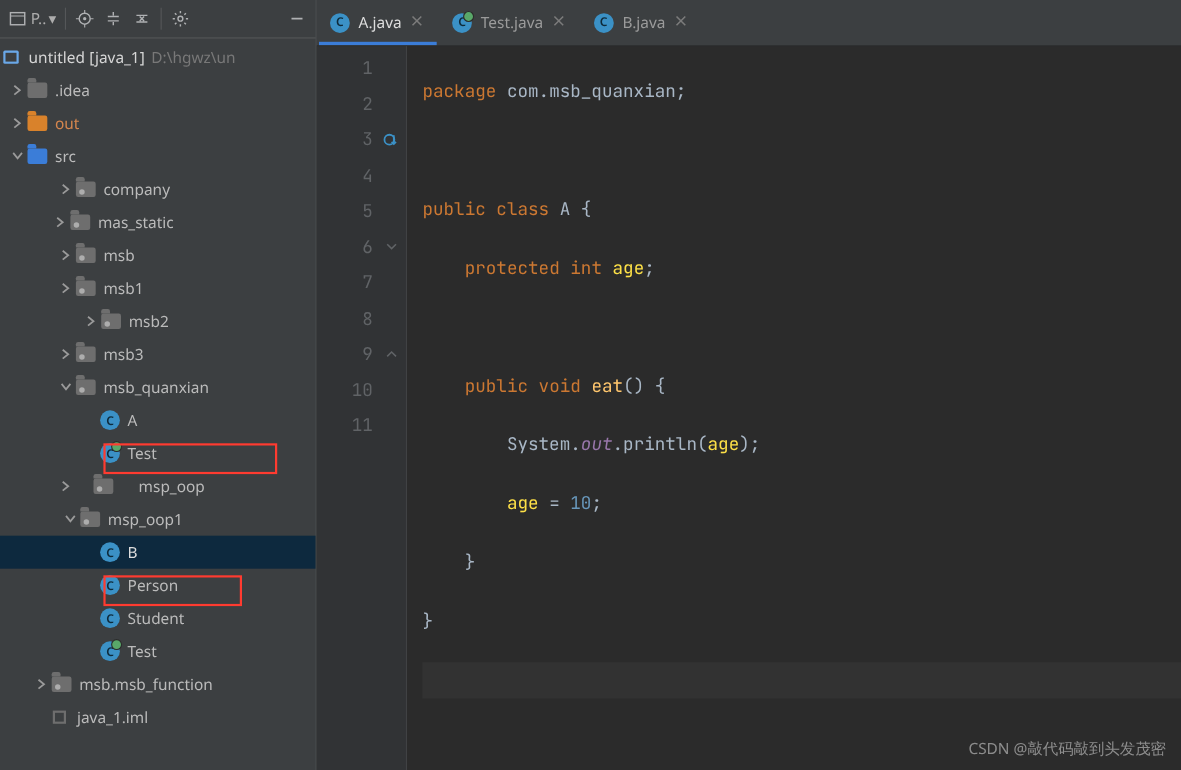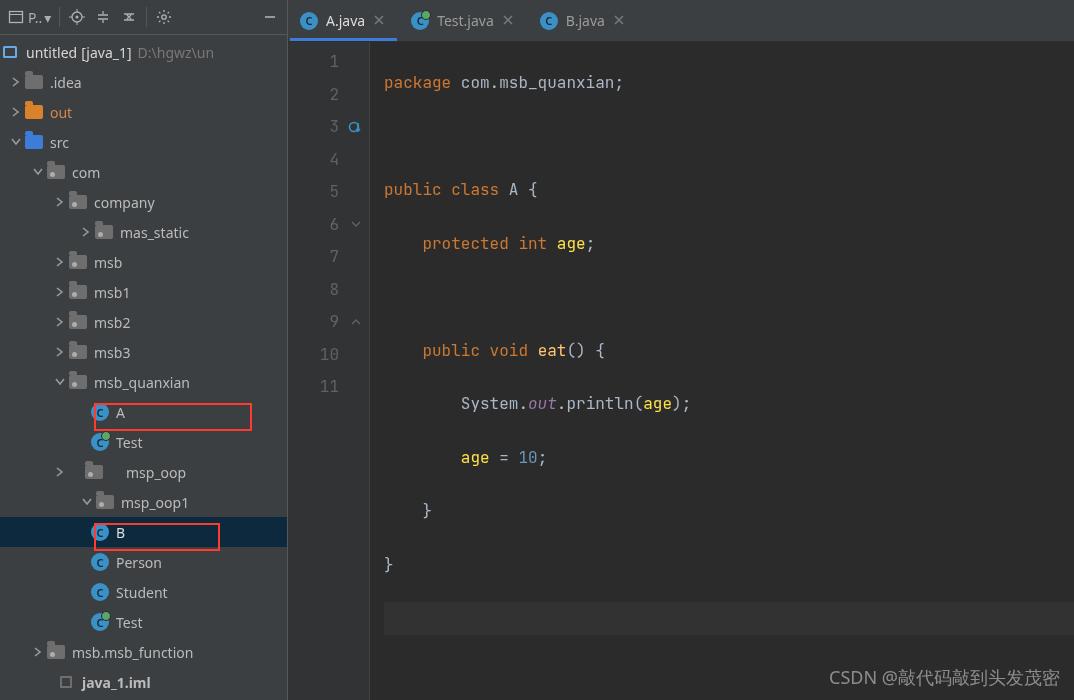--- a/index.html
+++ b/index.html
@@ -152,21 +152,21 @@
 .method { color:#ffc66d; }
 .static { color:#9876aa; font-style:italic; }
 .field { color:#fde047; }
 .num { color:#6897bb; }
 .punct { color:#a9b7c6; }
 
 .watermark {
   position:absolute;
   right:14px; bottom:10px;
   color:rgba(220,220,220,0.55);
-  font-size:18px;
+  font-size:14px;
   pointer-events:none;
 }
 
 
 .c-circle {
   width:18px; height:18px; border-radius:50%;
   background:#3b91c6;
   display:flex; align-items:center; justify-content:center;
   font-size:11px; font-weight:600; color:#0e2a3a;
   position:relative;
@@ -286,183 +286,172 @@
           <svg width="10" height="10">
             <path d="M1 2l4 5 4-5" fill="none" stroke="#9a9a9a" stroke-width="1.6"></path>
           </svg>
         </span>
       <span class="icon">
           <span class="folder-ico blue"></span>
         </span>
       <span class="lbl">src</span>
     </div>
 
+
+    <div class="row" style="padding-left:52px;">
+      <span class="chev">
+          <svg width="10" height="10">
+            <path d="M2 1l5 4-5 4" fill="none" stroke="#9a9a9a" stroke-width="1.6"></path>
+          </svg>
+        </span>
+      <span class="icon">
+          <span class="folder-ico dot"></span>
+        </span>
+      <span class="lbl">company</span>
+    </div>
+    <div class="row" style="padding-left:47px;">
+      <span class="chev">
+          <svg width="10" height="10">
+            <path d="M2 1l5 4-5 4" fill="none" stroke="#9a9a9a" stroke-width="1.6"></path>
+          </svg>
+        </span>
+      <span class="icon">
+          <span class="folder-ico dot"></span>
+        </span>
+      <span class="lbl">mas_static</span>
+    </div>
+    <div class="row" style="padding-left:52px;">
+      <span class="chev">
+          <svg width="10" height="10">
+            <path d="M2 1l5 4-5 4" fill="none" stroke="#9a9a9a" stroke-width="1.6"></path>
+          </svg>
+        </span>
+      <span class="icon">
+          <span class="folder-ico dot"></span>
+        </span>
+      <span class="lbl">msb</span>
+    </div>
+    <div class="row" style="padding-left:52px;">
+      <span class="chev">
+          <svg width="10" height="10">
+            <path d="M2 1l5 4-5 4" fill="none" stroke="#9a9a9a" stroke-width="1.6"></path>
+          </svg>
+        </span>
+      <span class="icon">
+          <span class="folder-ico dot"></span>
+        </span>
+      <span class="lbl">msb1</span>
+    </div>
+    <div class="row" style="padding-left:75px;">
+      <span class="chev">
+          <svg width="10" height="10">
+            <path d="M2 1l5 4-5 4" fill="none" stroke="#9a9a9a" stroke-width="1.6"></path>
+          </svg>
+        </span>
+      <span class="icon">
+          <span class="folder-ico dot"></span>
+        </span>
+      <span class="lbl">msb2</span>
+    </div>
+    <div class="row" style="padding-left:52px;">
+      <span class="chev">
+          <svg width="10" height="10">
+            <path d="M2 1l5 4-5 4" fill="none" stroke="#9a9a9a" stroke-width="1.6"></path>
+          </svg>
+        </span>
+      <span class="icon">
+          <span class="folder-ico dot"></span>
+        </span>
+      <span class="lbl">msb3</span>
+    </div>
+    <div class="row" style="padding-left:52px;">
+      <span class="chev">
+          <svg width="10" height="10">
+            <path d="M1 2l4 5 4-5" fill="none" stroke="#9a9a9a" stroke-width="1.6"></path>
+          </svg>
+        </span>
+      <span class="icon">
+          <span class="folder-ico dot"></span>
+        </span>
+      <span class="lbl">msb_quanxian</span>
+    </div>
+
+    <div class="row" style="padding-left:90px;">
+      <span class="icon">
+          <span class="c-circle">C</span>
+        </span>
+      <span class="lbl">A</span>
+    </div>
+    <div class="row" style="padding-left:90px;">
+      <span class="icon">
+          <span class="c-circle green-dot">C</span>
+        </span>
+      <span class="lbl">Test</span>
+    </div>
+
+    <div class="row" style="padding-left:52px;gap:16px;">
+      <span class="chev">
+          <svg width="10" height="10">
+            <path d="M2 1l5 4-5 4" fill="none" stroke="#9a9a9a" stroke-width="1.6"></path>
+          </svg>
+        </span>
+      <span class="icon">
+          <span class="folder-ico dot"></span>
+        </span>
+      <span class="lbl">msp_oop</span>
+    </div>
+    <div class="row" style="padding-left:56px;">
+      <span class="chev">
+          <svg width="10" height="10">
+            <path d="M1 2l4 5 4-5" fill="none" stroke="#9a9a9a" stroke-width="1.6"></path>
+          </svg>
+        </span>
+      <span class="icon">
+          <span class="folder-ico dot"></span>
+        </span>
+      <span class="lbl">msp_oop1</span>
+    </div>
+
+    <div class="row selected" style="padding-left:90px;">
+      <span class="icon">
+          <span class="c-circle">C</span>
+        </span>
+      <span class="lbl" style="color:#dddddd">B</span>
+    </div>
+    <div class="row" style="padding-left:90px;">
+      <span class="icon">
+          <span class="c-circle">C</span>
+        </span>
+      <span class="lbl">Person</span>
+    </div>
+    <div class="row" style="padding-left:90px;">
+      <span class="icon">
+          <span class="c-circle">C</span>
+        </span>
+      <span class="lbl">Student</span>
+    </div>
+    <div class="row" style="padding-left:90px;">
+      <span class="icon">
+          <span class="c-circle green-dot">C</span>
+        </span>
+      <span class="lbl">Test</span>
+    </div>
+
     <div class="row" style="padding-left:30px;">
       <span class="chev">
           <svg width="10" height="10">
-            <path d="M1 2l4 5 4-5" fill="none" stroke="#9a9a9a" stroke-width="1.6"></path>
-          </svg>
-        </span>
-      <span class="icon">
-          <span class="folder-ico dot"></span>
-        </span>
-      <span class="lbl">com</span>
-    </div>
-
-    <div class="row" style="padding-left:52px;">
-      <span class="chev">
-          <svg width="10" height="10">
-            <path d="M2 1l5 4-5 4" fill="none" stroke="#9a9a9a" stroke-width="1.6"></path>
-          </svg>
-        </span>
-      <span class="icon">
-          <span class="folder-ico dot"></span>
-        </span>
-      <span class="lbl">company</span>
-    </div>
-    <div class="row" style="padding-left:78px;">
-      <span class="chev">
-          <svg width="10" height="10">
-            <path d="M2 1l5 4-5 4" fill="none" stroke="#9a9a9a" stroke-width="1.6"></path>
-          </svg>
-        </span>
-      <span class="icon">
-          <span class="folder-ico dot"></span>
-        </span>
-      <span class="lbl">mas_static</span>
-    </div>
-    <div class="row" style="padding-left:52px;">
-      <span class="chev">
-          <svg width="10" height="10">
-            <path d="M2 1l5 4-5 4" fill="none" stroke="#9a9a9a" stroke-width="1.6"></path>
-          </svg>
-        </span>
-      <span class="icon">
-          <span class="folder-ico dot"></span>
-        </span>
-      <span class="lbl">msb</span>
-    </div>
-    <div class="row" style="padding-left:52px;">
-      <span class="chev">
-          <svg width="10" height="10">
-            <path d="M2 1l5 4-5 4" fill="none" stroke="#9a9a9a" stroke-width="1.6"></path>
-          </svg>
-        </span>
-      <span class="icon">
-          <span class="folder-ico dot"></span>
-        </span>
-      <span class="lbl">msb1</span>
-    </div>
-    <div class="row" style="padding-left:52px;">
-      <span class="chev">
-          <svg width="10" height="10">
-            <path d="M2 1l5 4-5 4" fill="none" stroke="#9a9a9a" stroke-width="1.6"></path>
-          </svg>
-        </span>
-      <span class="icon">
-          <span class="folder-ico dot"></span>
-        </span>
-      <span class="lbl">msb2</span>
-    </div>
-    <div class="row" style="padding-left:52px;">
-      <span class="chev">
-          <svg width="10" height="10">
-            <path d="M2 1l5 4-5 4" fill="none" stroke="#9a9a9a" stroke-width="1.6"></path>
-          </svg>
-        </span>
-      <span class="icon">
-          <span class="folder-ico dot"></span>
-        </span>
-      <span class="lbl">msb3</span>
-    </div>
-    <div class="row" style="padding-left:52px;">
-      <span class="chev">
-          <svg width="10" height="10">
-            <path d="M1 2l4 5 4-5" fill="none" stroke="#9a9a9a" stroke-width="1.6"></path>
-          </svg>
-        </span>
-      <span class="icon">
-          <span class="folder-ico dot"></span>
-        </span>
-      <span class="lbl">msb_quanxian</span>
-    </div>
-
-    <div class="row" style="padding-left:90px;">
-      <span class="icon">
-          <span class="c-circle">C</span>
-        </span>
-      <span class="lbl">A</span>
-    </div>
-    <div class="row" style="padding-left:90px;">
-      <span class="icon">
-          <span class="c-circle green-dot">C</span>
-        </span>
-      <span class="lbl">Test</span>
-    </div>
-
-    <div class="row" style="padding-left:52px;gap:16px;">
-      <span class="chev">
-          <svg width="10" height="10">
-            <path d="M2 1l5 4-5 4" fill="none" stroke="#9a9a9a" stroke-width="1.6"></path>
-          </svg>
-        </span>
-      <span class="icon">
-          <span class="folder-ico dot"></span>
-        </span>
-      <span class="lbl">msp_oop</span>
-    </div>
-    <div class="row" style="padding-left:79px;">
-      <span class="chev">
-          <svg width="10" height="10">
-            <path d="M1 2l4 5 4-5" fill="none" stroke="#9a9a9a" stroke-width="1.6"></path>
-          </svg>
-        </span>
-      <span class="icon">
-          <span class="folder-ico dot"></span>
-        </span>
-      <span class="lbl">msp_oop1</span>
-    </div>
-
-    <div class="row selected" style="padding-left:90px;">
-      <span class="icon">
-          <span class="c-circle">C</span>
-        </span>
-      <span class="lbl" style="color:#dddddd">B</span>
-    </div>
-    <div class="row" style="padding-left:90px;">
-      <span class="icon">
-          <span class="c-circle">C</span>
-        </span>
-      <span class="lbl">Person</span>
-    </div>
-    <div class="row" style="padding-left:90px;">
-      <span class="icon">
-          <span class="c-circle">C</span>
-        </span>
-      <span class="lbl">Student</span>
-    </div>
-    <div class="row" style="padding-left:90px;">
-      <span class="icon">
-          <span class="c-circle green-dot">C</span>
-        </span>
-      <span class="lbl">Test</span>
-    </div>
-
-    <div class="row" style="padding-left:30px;">
-      <span class="chev">
-          <svg width="10" height="10">
             <path d="M2 1l5 4-5 4" fill="none" stroke="#9a9a9a" stroke-width="1.6"></path>
           </svg>
         </span>
       <span class="icon">
           <span class="folder-ico dot"></span>
         </span>
       <span class="lbl">msb.msb_function</span>
     </div>
-    <div class="row" style="padding-left:40px;font-weight:bold;">
+    <div class="row" style="padding-left:28px;">
       <span class="chev"></span>
       <span class="icon">
         <svg width="16" height="16" viewBox="0 0 16 16">
             <rect x="2" y="2" width="12" height="12" fill="#6e6e6e"></rect>
             <rect x="4" y="4" width="8" height="8" fill="#3c3f41"></rect>
           </svg>
       </span>
       <span class="lbl">java_1.iml</span>
     </div>
 

